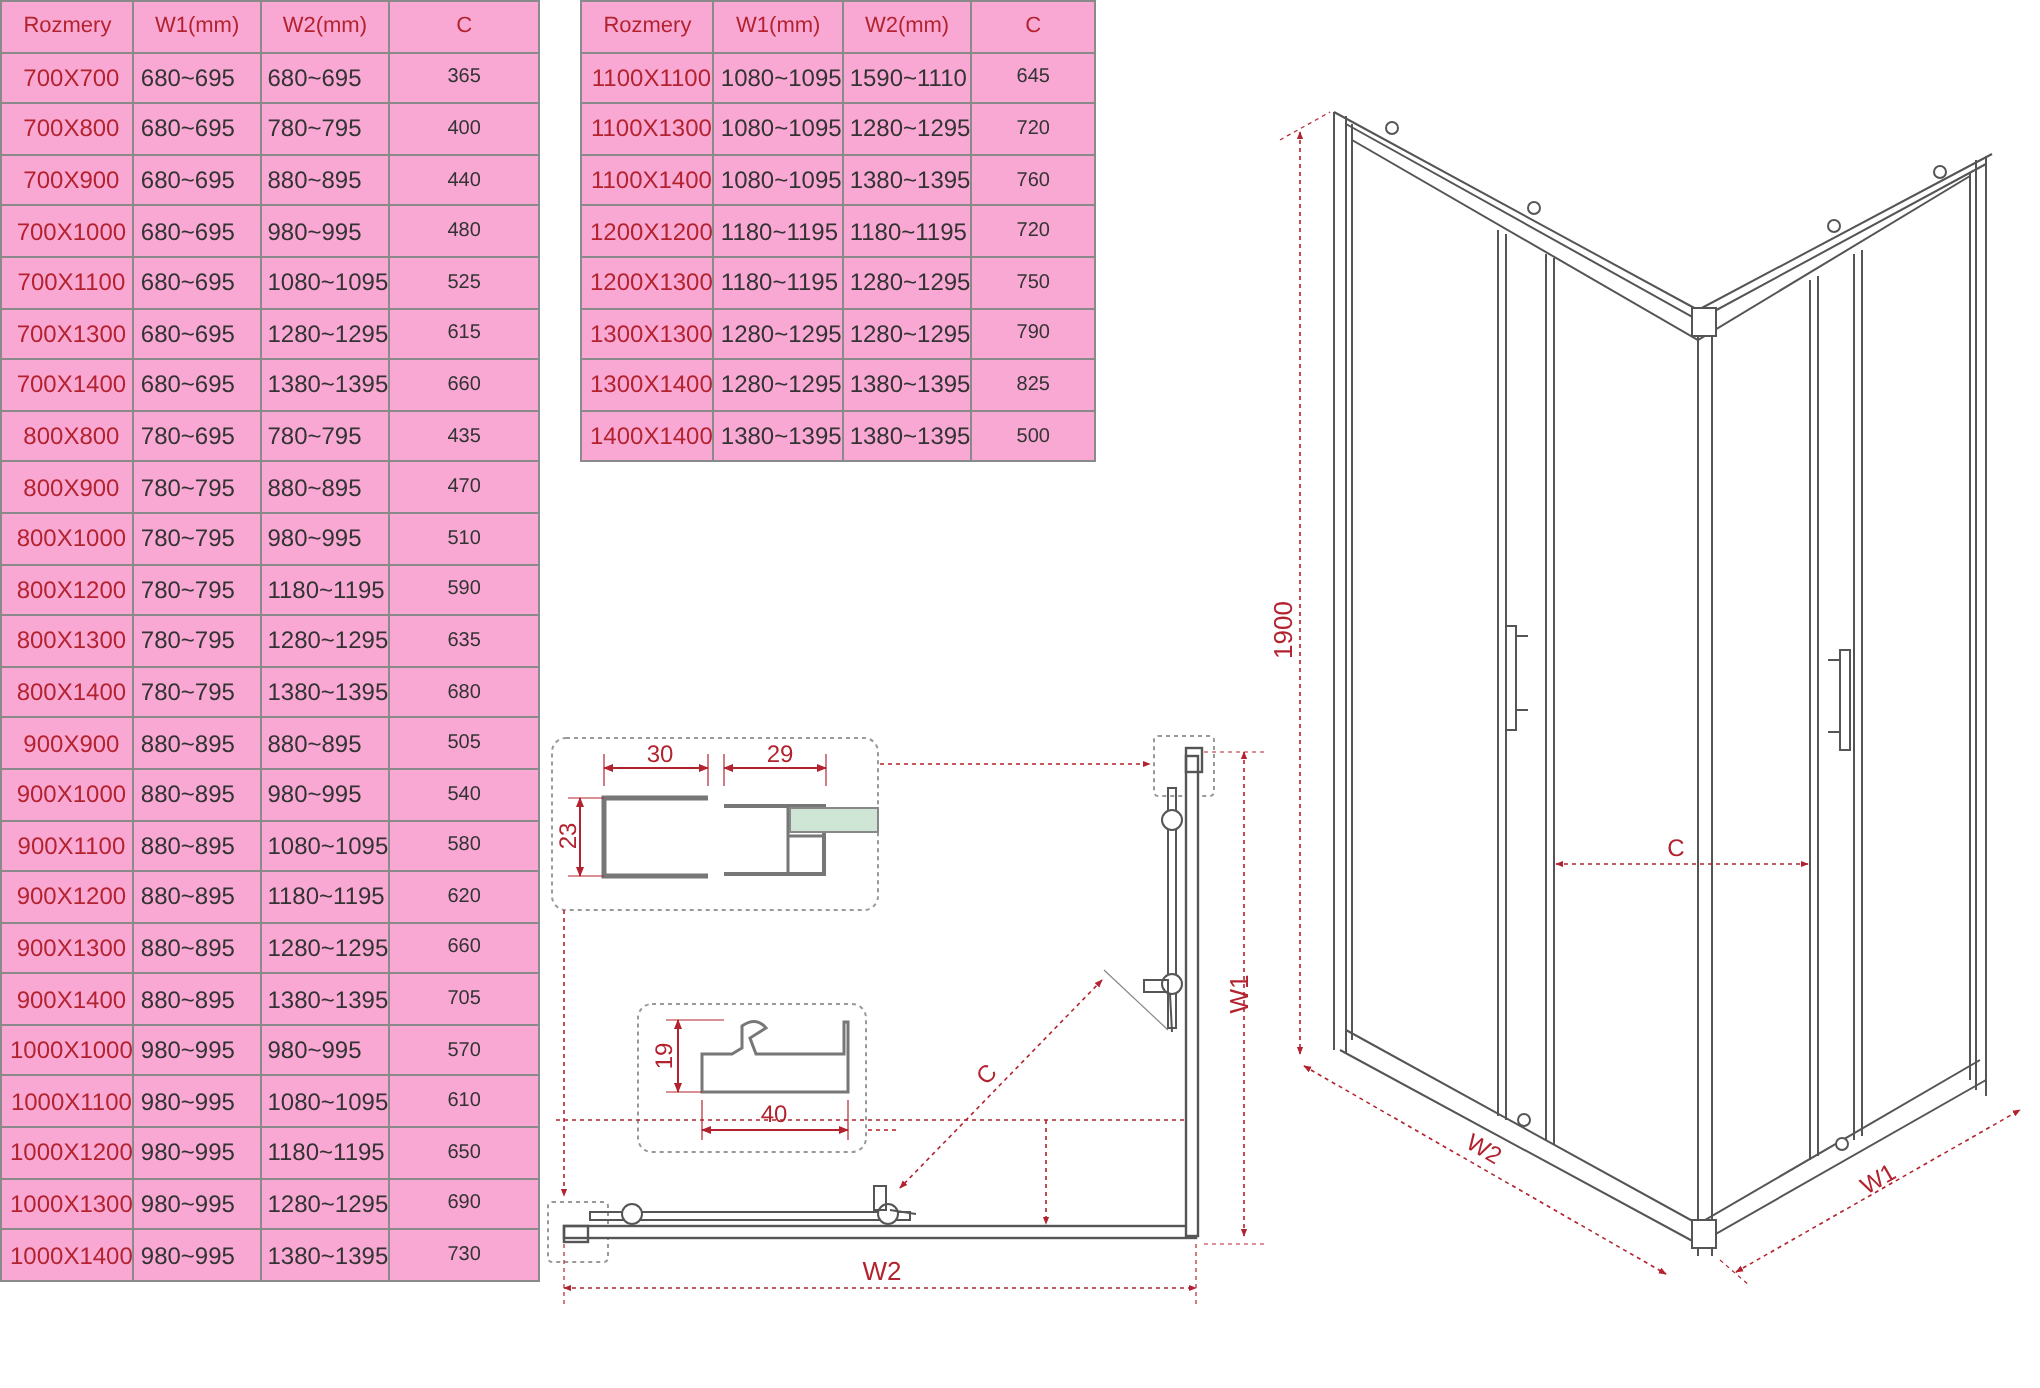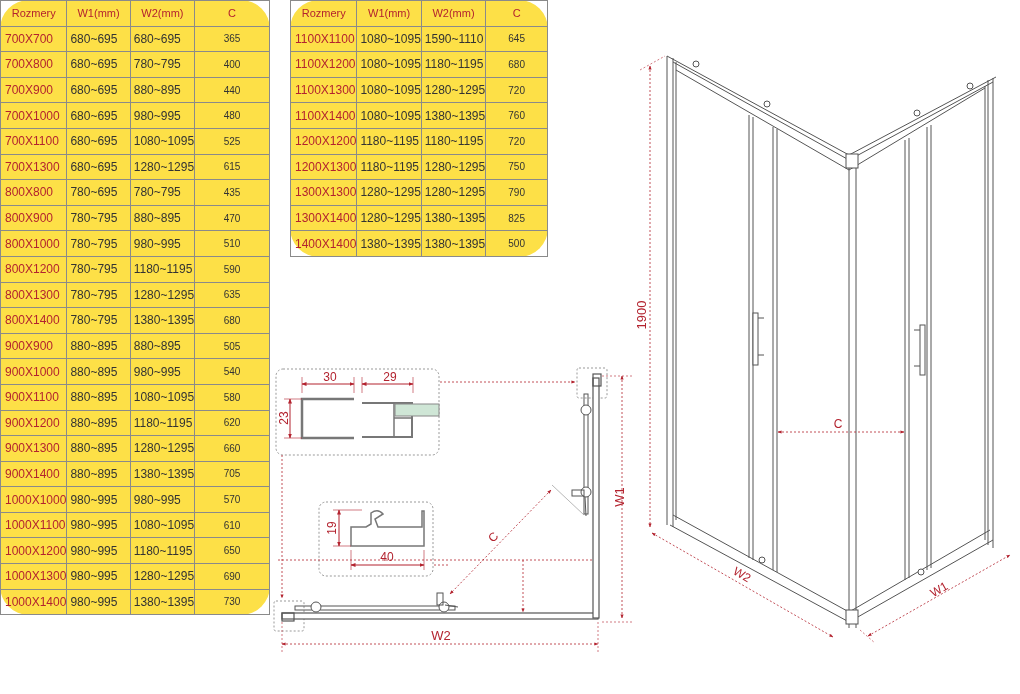--- a/index.html
+++ b/index.html
@@ -1,20 +1,20 @@
 <!DOCTYPE html>
 <html><head>
 <meta charset="utf-8">
 <style>
   html,body{margin:0;padding:0;background:#fff;}
   body{width:1020px;height:694px;position:relative;overflow:hidden;font-family:"Liberation Sans",sans-serif;}
-  table.spec{position:absolute;border-collapse:collapse;background:#fde047;border-radius:29px;}
+  table.spec{position:absolute;border-collapse:collapse;background:#f9a8d4;}
   table.spec td, table.spec th{border:1px solid #8a8a8a;padding:0;text-align:center;vertical-align:middle;white-space:nowrap;font-weight:normal;}
   table.spec th{color:#b3232f;font-size:11px;}
-  table.spec td.size{color:#b3232f;font-size:12px;text-align:left;padding-left:4px;}
+  table.spec td.size{color:#b3232f;font-size:12px;text-align:center;padding-left:4px;}
   table.spec td.w{color:#333;font-size:12px;text-align:left;padding-left:3px;}
   table.spec td.c{color:#333;font-size:10px;}
   #t1{left:0;top:0;width:270px;}
   #t1 th,#t1 td{height:24.6px;}
   #t1 col.c1{width:64px}#t1 col.c2{width:64px}#t1 col.c3{width:64px}#t1 col.c4{width:78px}
   #t2{left:290px;top:0;width:258px;}
   #t2 th,#t2 td{height:24.6px;}
   #t2 col.c1{width:64px}#t2 col.c2{width:64px}#t2 col.c3{width:64px}#t2 col.c4{width:66px}
   svg#drawing{position:absolute;left:0;top:0;}
   .dimtxt{fill:#b3232f;font-family:"Liberation Sans",sans-serif;}
@@ -68,20 +68,26 @@
         <td class="w">1080~1095</td>
         <td class="c">525</td>
       </tr>
       <tr>
         <td class="size">700X1300</td>
         <td class="w">680~695</td>
         <td class="w">1280~1295</td>
         <td class="c">615</td>
       </tr>
       <tr>
+        <td class="size">700X1400</td>
+        <td class="w">680~695</td>
+        <td class="w">1380~1395</td>
+        <td class="c">660</td>
+      </tr>
+      <tr>
         <td class="size">800X800</td>
         <td class="w">780~695</td>
         <td class="w">780~795</td>
         <td class="c">435</td>
       </tr>
       <tr>
         <td class="size">800X900</td>
         <td class="w">780~795</td>
         <td class="w">880~895</td>
         <td class="c">470</td>
@@ -195,26 +201,20 @@
     </tr>
   </thead>
   <tbody id="t2body">
       <tr>
         <td class="size">1100X1100</td>
         <td class="w">1080~1095</td>
         <td class="w">1590~1110</td>
         <td class="c">645</td>
       </tr>
       <tr>
-        <td class="size">1100X1200</td>
-        <td class="w">1080~1095</td>
-        <td class="w">1180~1195</td>
-        <td class="c">680</td>
-      </tr>
-      <tr>
         <td class="size">1100X1300</td>
         <td class="w">1080~1095</td>
         <td class="w">1280~1295</td>
         <td class="c">720</td>
       </tr>
       <tr>
         <td class="size">1100X1400</td>
         <td class="w">1080~1095</td>
         <td class="w">1380~1395</td>
         <td class="c">760</td>

